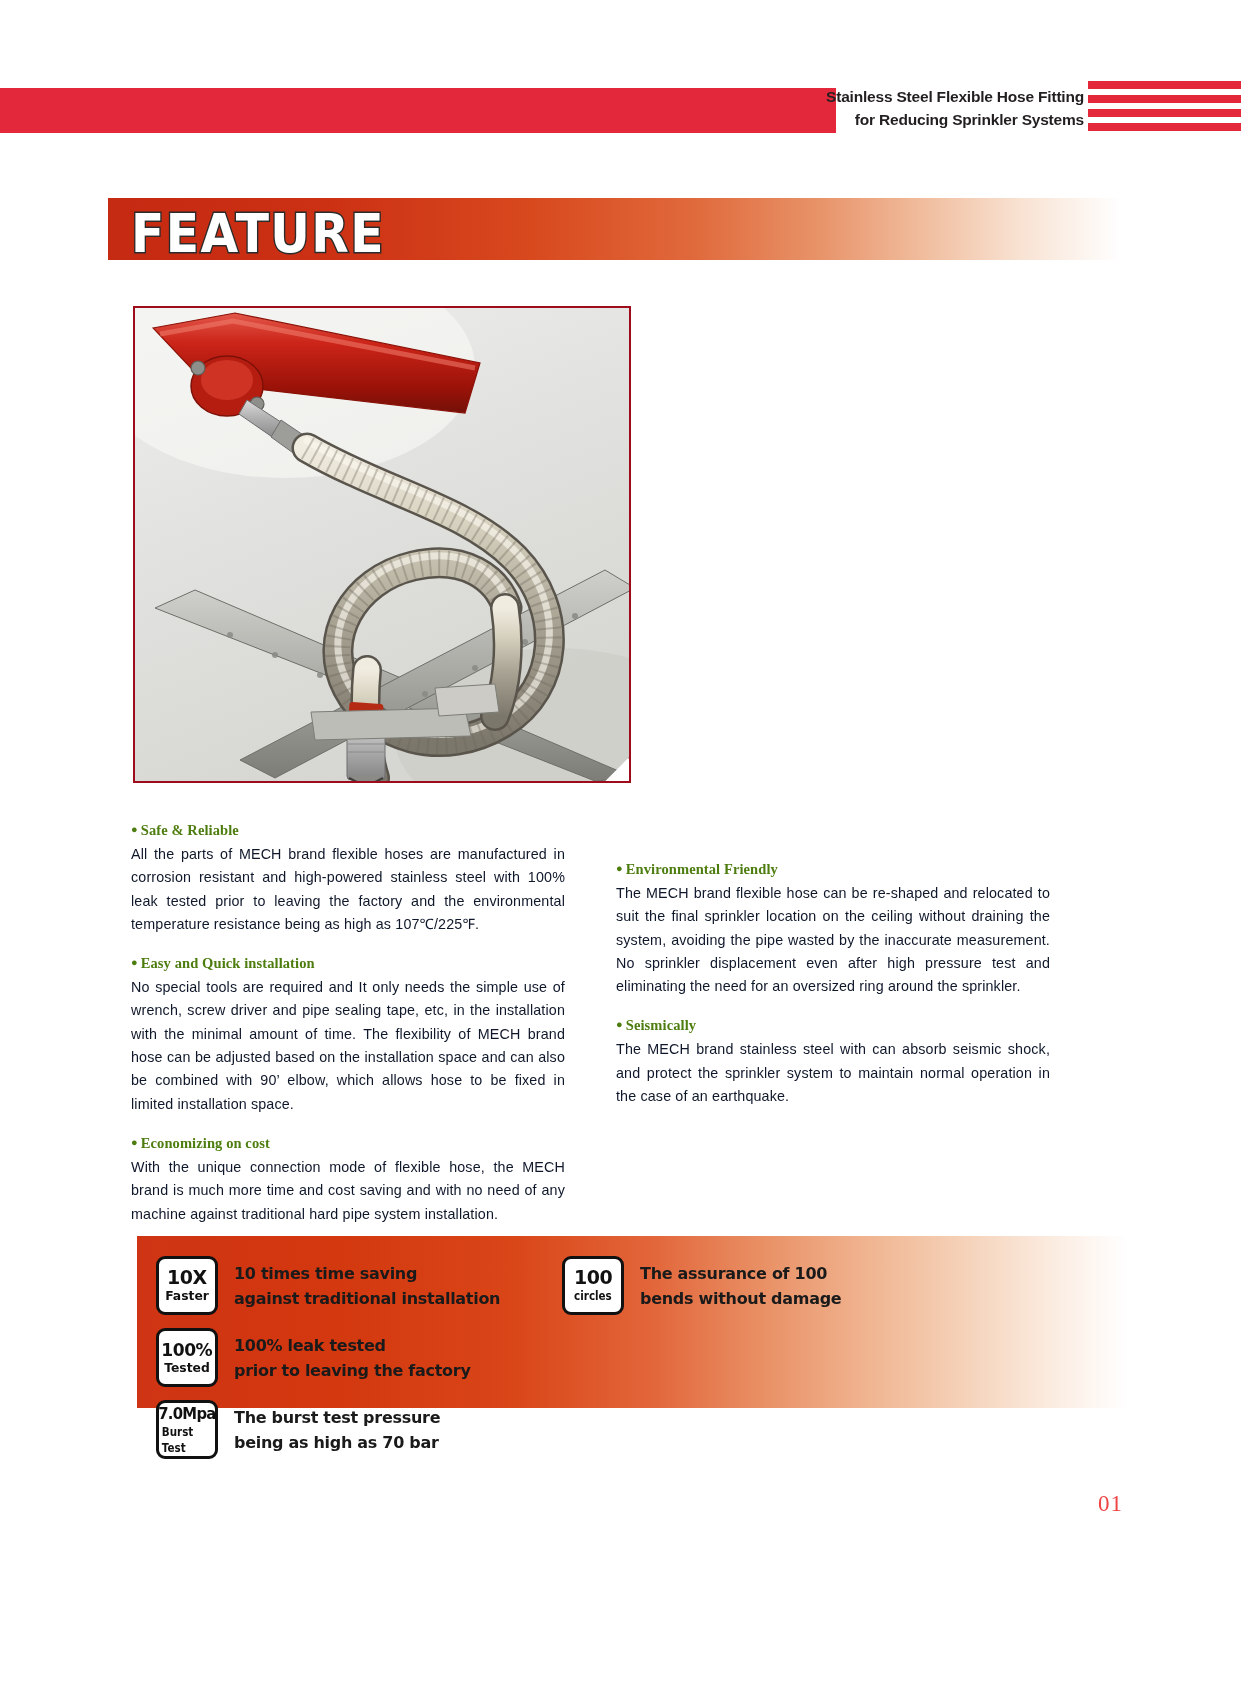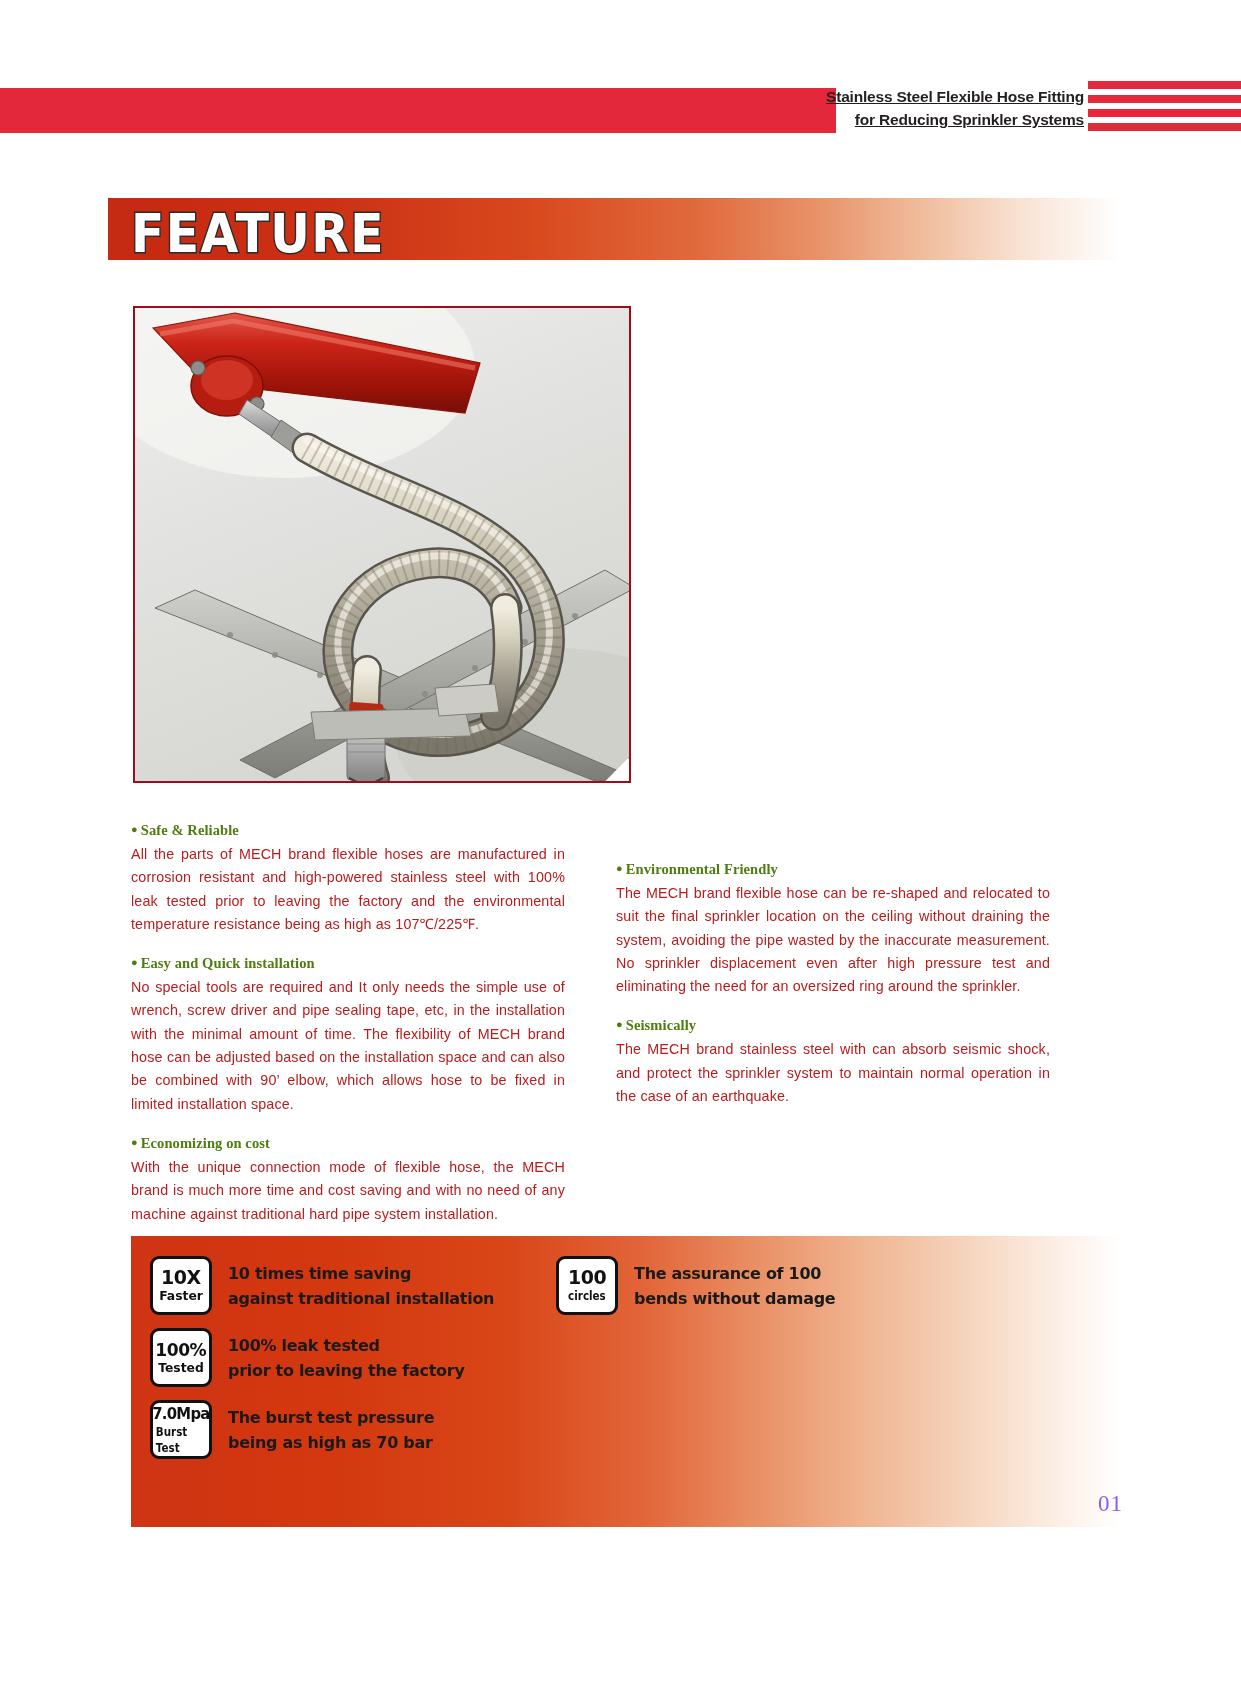--- a/index.html
+++ b/index.html
@@ -37,21 +37,21 @@
     top: -3px;
     width: 384px;
     text-align: right;
     font-family: "Liberation Sans Narrow", "Liberation Sans", sans-serif;
     font-size: 15.5px;
     font-weight: bold;
     line-height: 23px;
     color: #231f20;
     letter-spacing: -0.2px;
   }
-  .header-title div { white-space: nowrap; text-decoration: underline; }
+  .header-title div { white-space: nowrap; }
   .header-stripes {
     position: absolute;
     right: 0px;
     top: -7px;
     width: 153px;
     height: 60px;
   }
   .header-stripes i {
     display: block;
     width: 100%;
@@ -136,35 +136,35 @@
     letter-spacing: 0.1px;
   }
   .sec-head .dot {
     font-size: 11px;
     vertical-align: 2px;
     margin-right: 3px;
   }
   .sec-body {
     font-family: "Liberation Sans Narrow", "Liberation Sans", sans-serif;
     font-size: 14.3px;
-    color: #b91c1c;
+    color: #0f172a;
     line-height: 23.3px;
     text-align: justify;
     margin: 0 0 19px 0;
     letter-spacing: 0.15px;
   }
   .sec-body.last { margin-bottom: 0; }
 
   
   .badge-panel {
     position: absolute;
-    left: 131px;
+    left: 137px;
     top: 1236px;
     width: 990px;
-    height: 291px;
+    height: 172px;
     background: linear-gradient(to right, #cf3414 0%, #d3380f 20%, #d94618 38%, #e2663a 52%, #e98f64 63%, #f0b591 74%, #f6d6bf 85%, #fcf0e7 94%, #ffffff 100%);
   }
   .badge-col {
     position: absolute;
     top: 20px;
   }
   .badge-col-left { left: 19px; }
   .badge-col-right { left: 425px; }
 
   .badge-row {
@@ -218,21 +218,21 @@
     white-space: nowrap;
   }
 
   
   .page-num {
     position: absolute;
     right: 118px;
     top: 1491px;
     font-family: "Liberation Serif", serif;
     font-size: 23px;
-    color: #8b5cf6;
+    color: #ef4444;
     letter-spacing: 1px;
   }
 </style>
 </head>
 <body>
 
 <div class="header-band">
   <div class="header-red-bar"></div>
   <div class="header-title">
     <div>Stainless Steel Flexible Hose Fitting</div>

